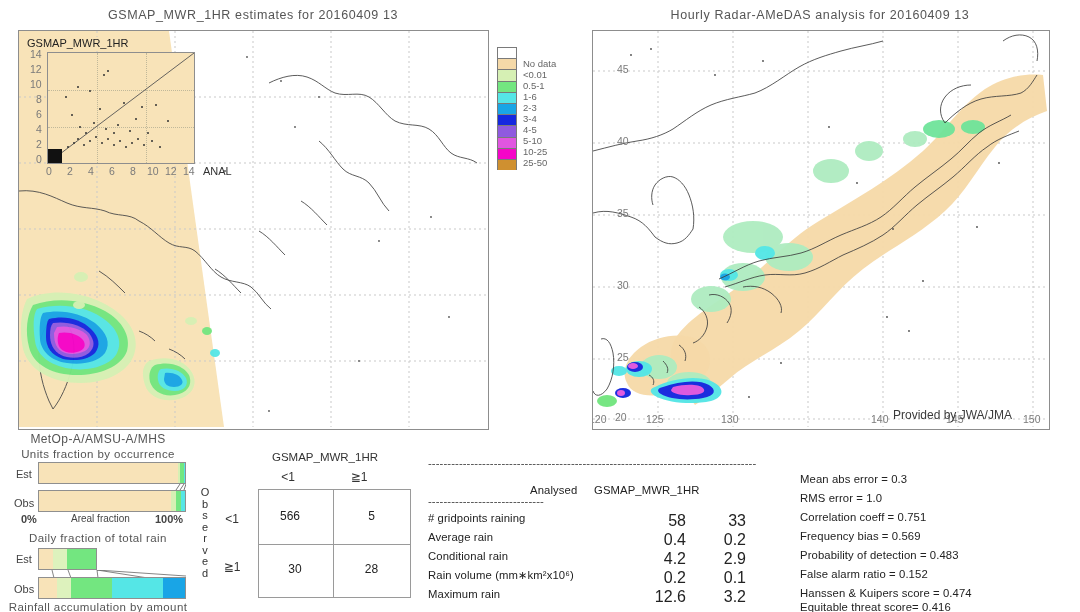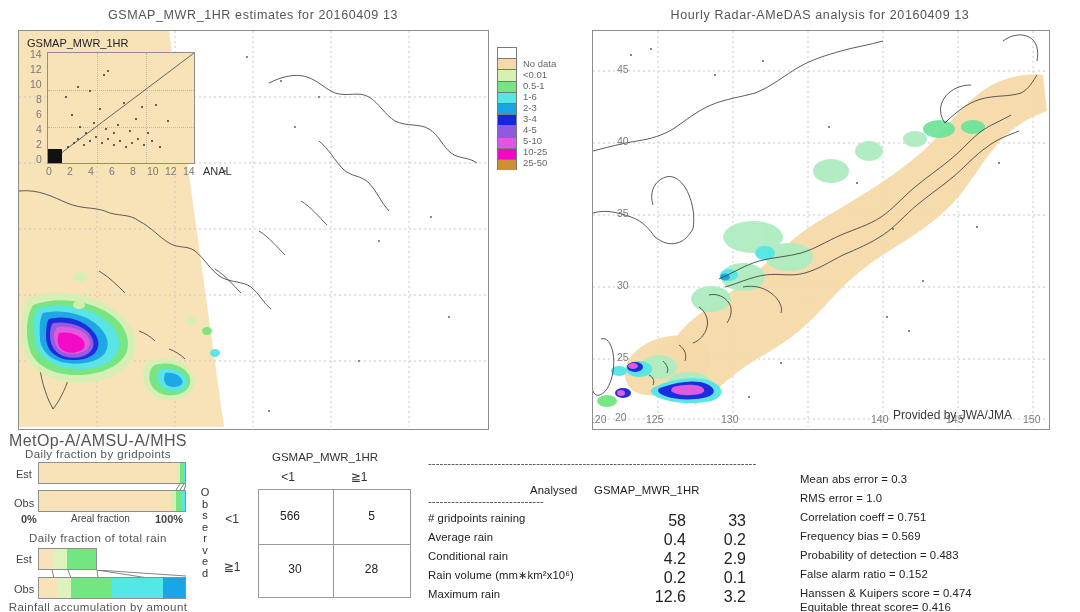--- a/index.html
+++ b/index.html
@@ -362,23 +362,23 @@
     <div class="ticklabel" style="left:53px;top:382px;">125</div>
     <div class="ticklabel" style="left:128px;top:382px;">130</div>
     <div class="ticklabel" style="left:203px;top:382px;margin-top:38px;">135</div>
     <div class="ticklabel" style="left:278px;top:382px;">140</div>
     <div class="ticklabel" style="left:353px;top:382px;">145</div>
     <div class="ticklabel" style="left:430px;top:382px;">150</div>
 
     <div class="provided" style="left:300px;top:377px;">Provided by JWA/JMA</div>
   </div>
 
-  <div class="abs mini-title" style="left:0px;top:432px;width:196px;font-size:16px;">MetOp-A/AMSU-A/MHS</div>
-
-  <div class="abs mini-title" style="left:0px;top:448px;width:196px;">Daily fraction by gridpoints</div>
+  <div class="abs mini-title" style="left:0px;top:432px;width:196px;font-size:12px;">MetOp-A/AMSU-A/MHS</div>
+
+  <div class="abs mini-title" style="left:0px;top:448px;width:196px;">Units fraction by occurrence</div>
 
   <div class="abs rowlab" style="left:16px;top:468px;">Est</div>
   <div class="barrow" style="left:38px;top:462px;width:148px;height:22px;background:#fff;">
     <i style="width:95.0%;background:#f8e3b8;"></i>
     <i style="width:1.6%;background:#d6f0b4;"></i>
     <i style="width:2.4%;background:#73e680;"></i>
     <i style="width:1.0%;background:#55e6e6;"></i>
   </div>
 
   <svg class="abs" style="left:38px;top:484px;" width="148" height="6">

